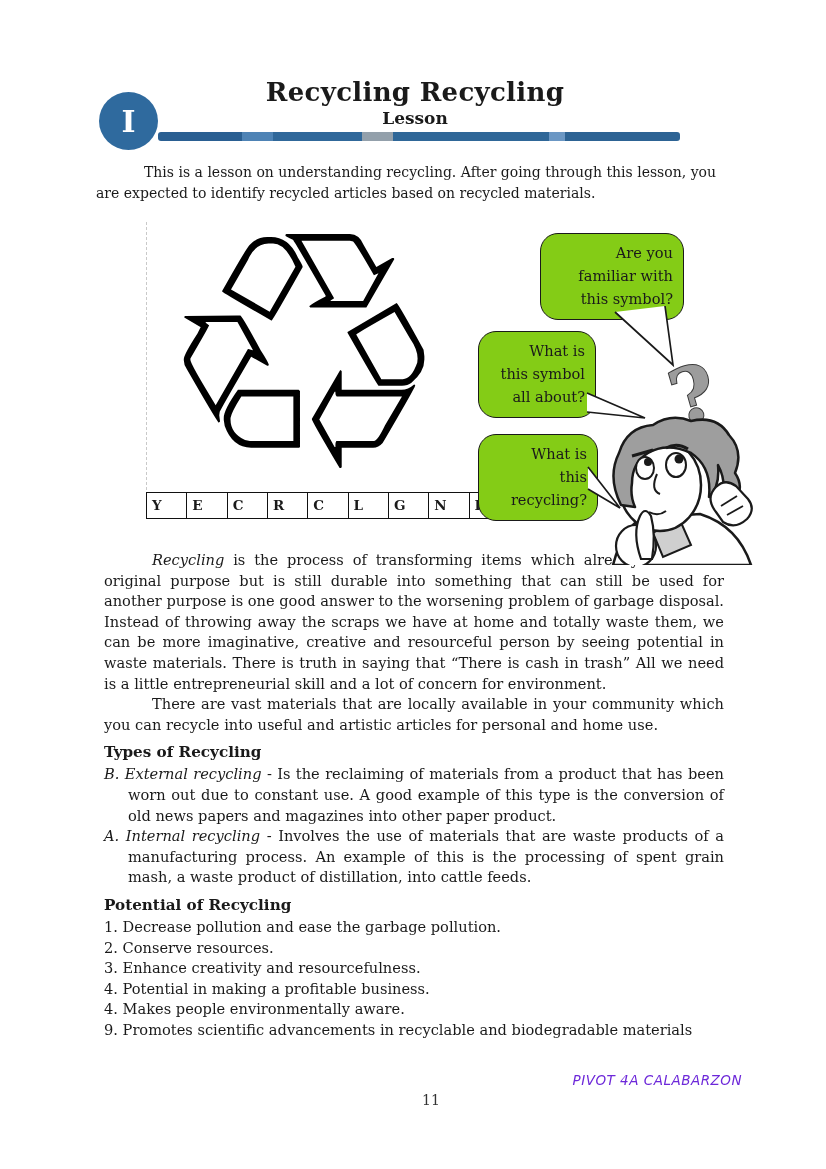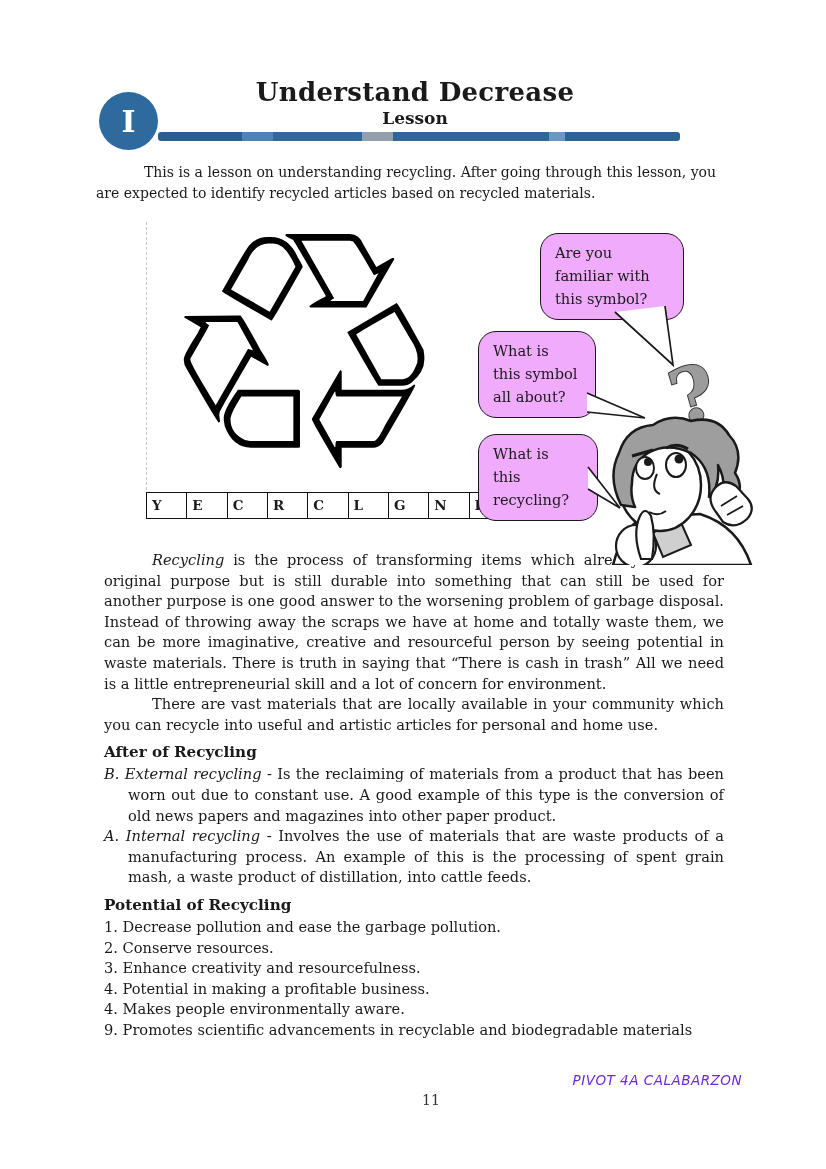--- a/index.html
+++ b/index.html
@@ -25,22 +25,22 @@
   .symbol-box{position:absolute;left:146px;top:216px;width:316px;height:276px;overflow:hidden;
               display:flex;align-items:center;justify-content:center;}
   .symbol-box span{font-family:"DejaVu Sans",sans-serif;font-size:330px;color:#000;line-height:276px;}
 
   .letter-row{position:absolute;left:146px;top:492px;display:flex;}
   .letter-row .cell{width:35px;height:25px;border:1.7px solid #111;margin-left:-1.7px;
                     background:#fff;font-weight:bold;font-size:13.5px;line-height:25px;padding-left:5px;box-sizing:content-box;}
   .letter-row .cell:first-child{margin-left:0;}
 
   .fig-right{position:absolute;left:455px;top:215px;width:371px;height:350px;}
-  .bubble{position:absolute;background:#f0abfc;border:1.7px solid #1a1a1a;border-radius:18px;
-          padding:7px 10px 7px 14px;font-size:14.6px;line-height:23px;white-space:pre-line;z-index:1;}
+  .bubble{position:absolute;background:#84cc16;border:1.7px solid #1a1a1a;border-radius:18px;
+          padding:7px 10px 7px 14px;font-size:14.6px;line-height:23px;white-space:pre-line;z-index:1;text-align:right;}
   .bubble1{left:85px;top:18px;width:118px;height:71px;}
   .bubble2{left:23px;top:116px;width:92px;height:71px;}
   .bubble3{left:23px;top:219px;width:94px;height:71px;}
   .fig-svg{position:absolute;left:0;top:0;z-index:2;}
 
   .main{position:absolute;left:104px;top:550px;width:620px;font-size:14.6px;line-height:20.6px;text-align:justify;}
   .main p{margin:0;}
   .indent{text-indent:48px;}
   .it{font-style:italic;}
   .main h3{margin:7px 0 1px 0;font-size:15.2px;line-height:21px;text-align:left;}
@@ -51,21 +51,21 @@
                 font-style:italic;font-size:13.5px;letter-spacing:.5px;color:#6d28d9;}
   .page-num{position:absolute;left:0;right:0;top:1092px;text-align:center;font-size:14px;color:#333;padding-left:36px;}
 </style>
 </head>
 <body>
 
 <div class="badge">
   <span>I</span>
 </div>
 <div class="title-wrap">
-  <h1>Understand Decrease</h1>
+  <h1>Recycling Recycling</h1>
   <h2>Lesson</h2>
 </div>
 <div class="rule"></div>
 
 <p class="intro">This is a lesson on understanding recycling. After going through this lesson, you are expected to identify recycled articles based on recycled materials.</p>
 
 <div class="fig-edge"></div>
 <div class="symbol-box">
   <span>♲</span>
 </div>
@@ -119,21 +119,21 @@
       <path d="M266,291 L282,281" fill="none" stroke="#1a1a1a" stroke-width="1.8"></path>
       <path d="M272,300 L288,291" fill="none" stroke="#1a1a1a" stroke-width="1.8"></path>
     </g>
   </svg>
 </div>
 
 <div class="main">
   <p class="indent"><span class="it">Recycling</span><span>  is the process of transforming items which already served its original purpose but is still durable into something that can still be used for another purpose is one good answer to the worsening problem of garbage disposal. Instead of throwing away the scraps we have at home and totally waste them, we can be more imaginative, creative and resourceful person by seeing potential in waste materials.  There is truth in saying that “There is cash in trash” All we need is a little entrepreneurial skill and a lot of concern for environment.</span></p>
   <p class="indent">There are vast materials that are locally available in your community which you can recycle into useful and artistic articles for personal and home use.</p>
 
-  <h3>After of Recycling</h3>
+  <h3>Types of Recycling</h3>
   <p class="hang"><span class="it">B. External recycling</span><span> - Is the reclaiming of materials from a product that has been worn out due to constant use.  A good example of this type is the conversion of old news papers and magazines into other paper product.</span></p>
   <p class="hang"><span class="it">A. Internal recycling</span><span> -  Involves the use of materials that are waste products of a manufacturing process.  An example of this is the processing of spent grain mash, a waste product of distillation, into cattle feeds.</span></p>
 
   <h3>Potential of Recycling</h3>
   <p class="adv">1. Decrease pollution and ease the garbage pollution.</p>
   <p class="adv">2. Conserve resources.</p>
   <p class="adv">3. Enhance creativity and resourcefulness.</p>
   <p class="adv">4. Potential in making a profitable business.</p>
   <p class="adv">4. Makes people environmentally aware.</p>
   <p class="adv">9. Promotes scientific advancements in recyclable and biodegradable materials</p>

